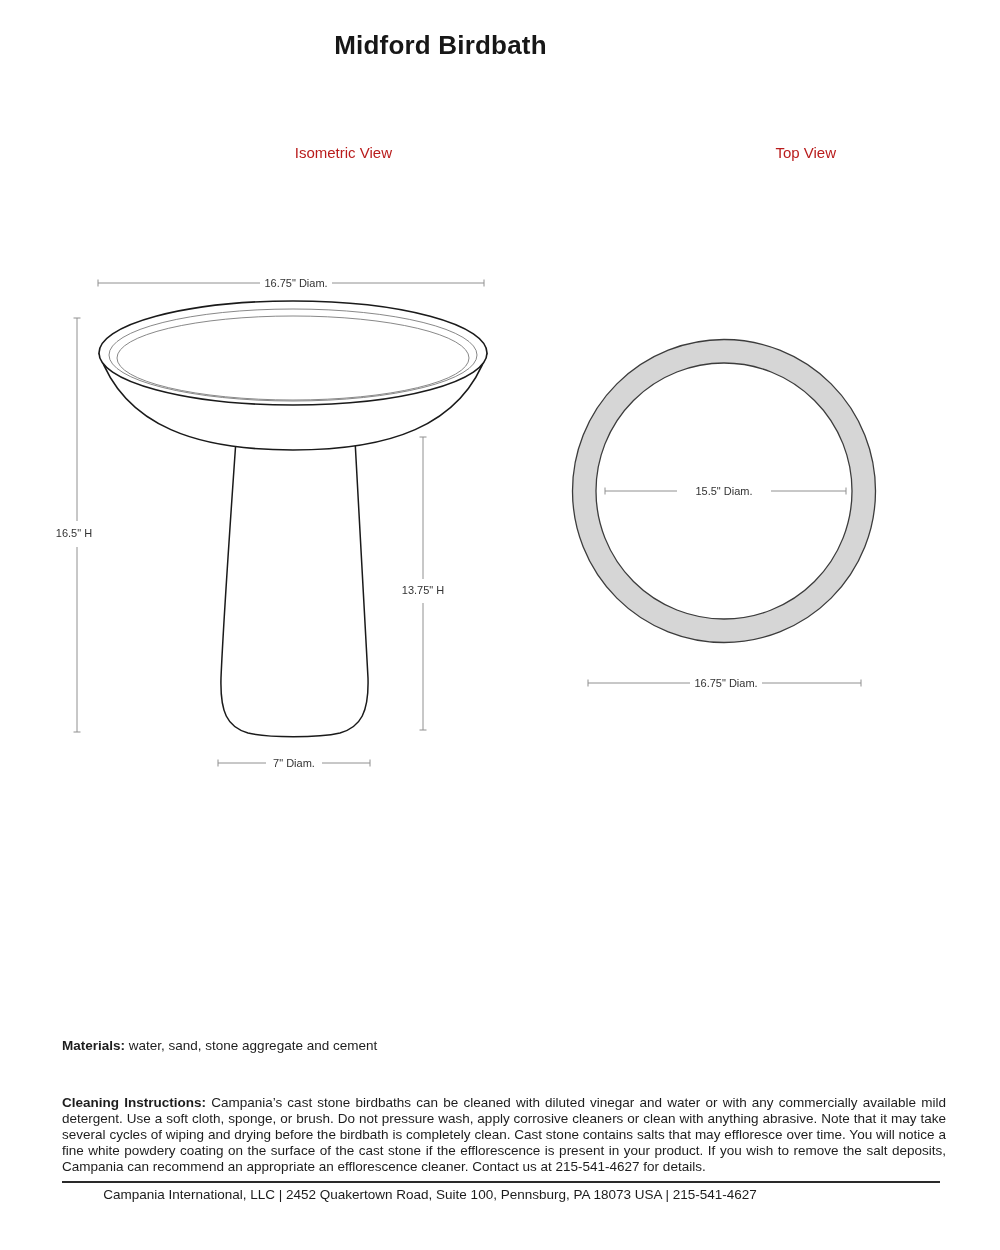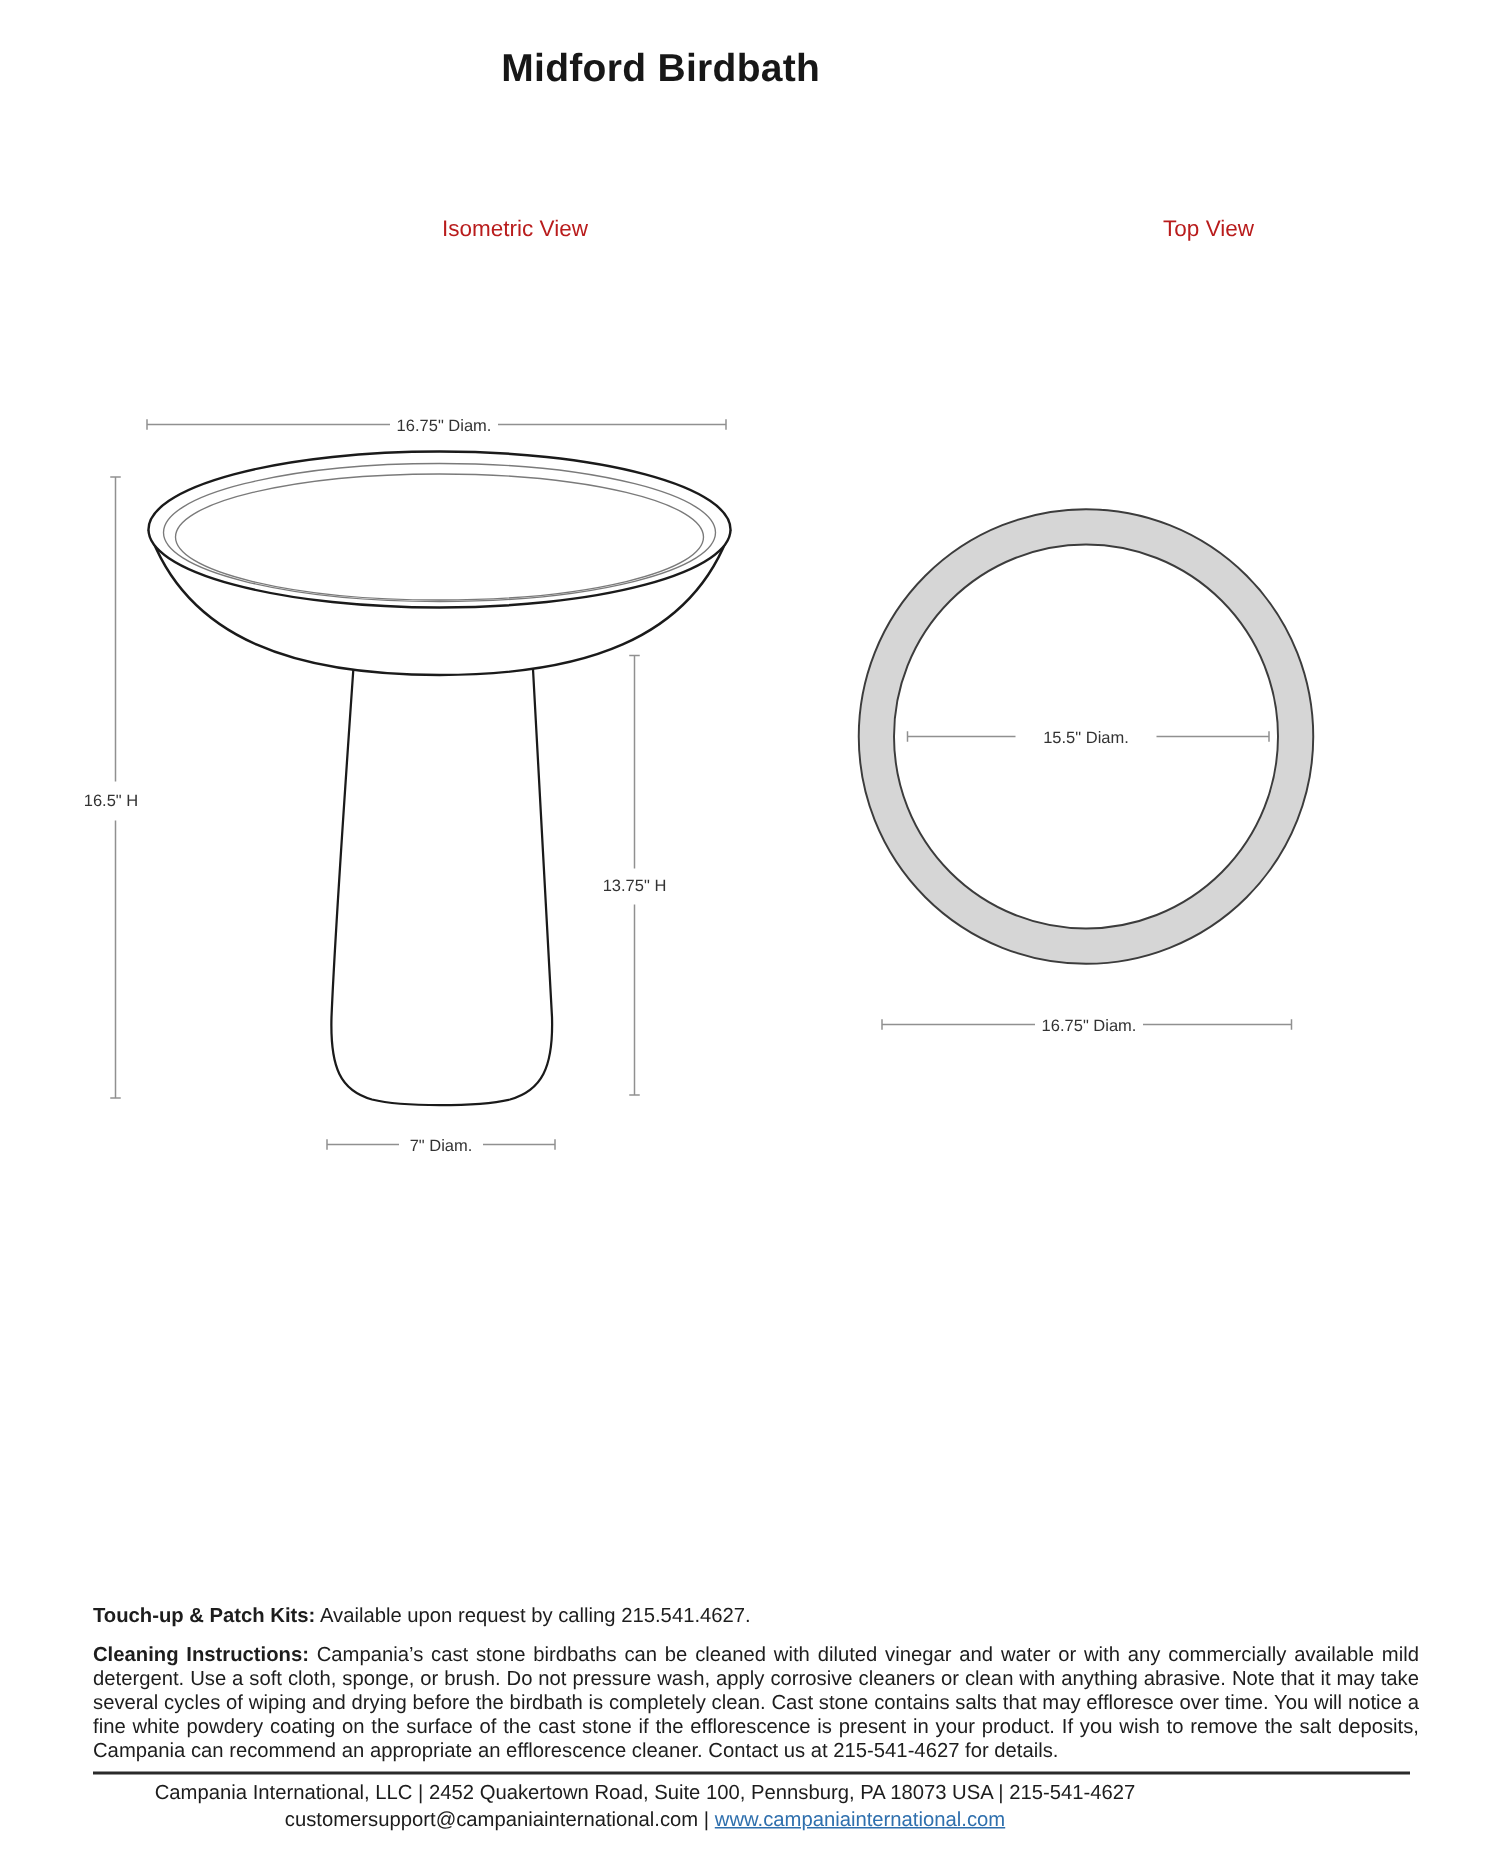--- a/index.html
+++ b/index.html
@@ -165,32 +165,27 @@
       <g stroke="#909090" stroke-width="1">
         <line x1="588" y1="679.5" x2="588" y2="686.5"></line>
         <line x1="588" y1="683" x2="690" y2="683"></line>
         <line x1="762" y1="683" x2="861" y2="683"></line>
         <line x1="861" y1="679.5" x2="861" y2="686.5"></line>
       </g>
       <text class="dim-text" x="726" y="687" text-anchor="middle">16.75" Diam.</text>
     </g>
   </svg>
 
+  <p class="spec-block materials-line">
+    <span class="lbl">Materials:</span><span> water, sand, stone aggregate and cement</span>
+  </p>
 
-  <p class="spec-block touchup-line">
-    <span class="lbl">Touch-up &amp; Patch Kits:</span><span> Available upon request by calling 215.541.4627.</span>
-  </p>
 
   <p class="spec-block cleaning-para">
     <span class="lbl">Cleaning Instructions:</span><span> Campania’s cast stone birdbaths can be cleaned with diluted vinegar and water or with any commercially available mild detergent. Use a soft cloth, sponge, or brush. Do not pressure wash, apply corrosive cleaners or clean with anything abrasive. Note that it may take several cycles of wiping and drying before the birdbath is completely clean. Cast stone contains salts that may effloresce over time. You will notice a fine white powdery coating on the surface of the cast stone if the efflorescence is present in your product. If you wish to remove the salt deposits, Campania can recommend an appropriate an efflorescence cleaner. Contact us at 215-541-4627 for details.</span>
   </p>
 
   <div class="footer-rule"></div>
 
   <div class="footer-line l1">Campania International, LLC | 2452 Quakertown Road, Suite 100, Pennsburg, PA 18073 USA | 215-541-4627</div>
 
-  <div class="footer-line l2">
-    <span>customersupport@campaniainternational.com</span>
-    <span>|</span>
-    <a href="#" class="footer-link">www.campaniainternational.com</a>
-  </div>
 
 </div>
 
 </body></html>

